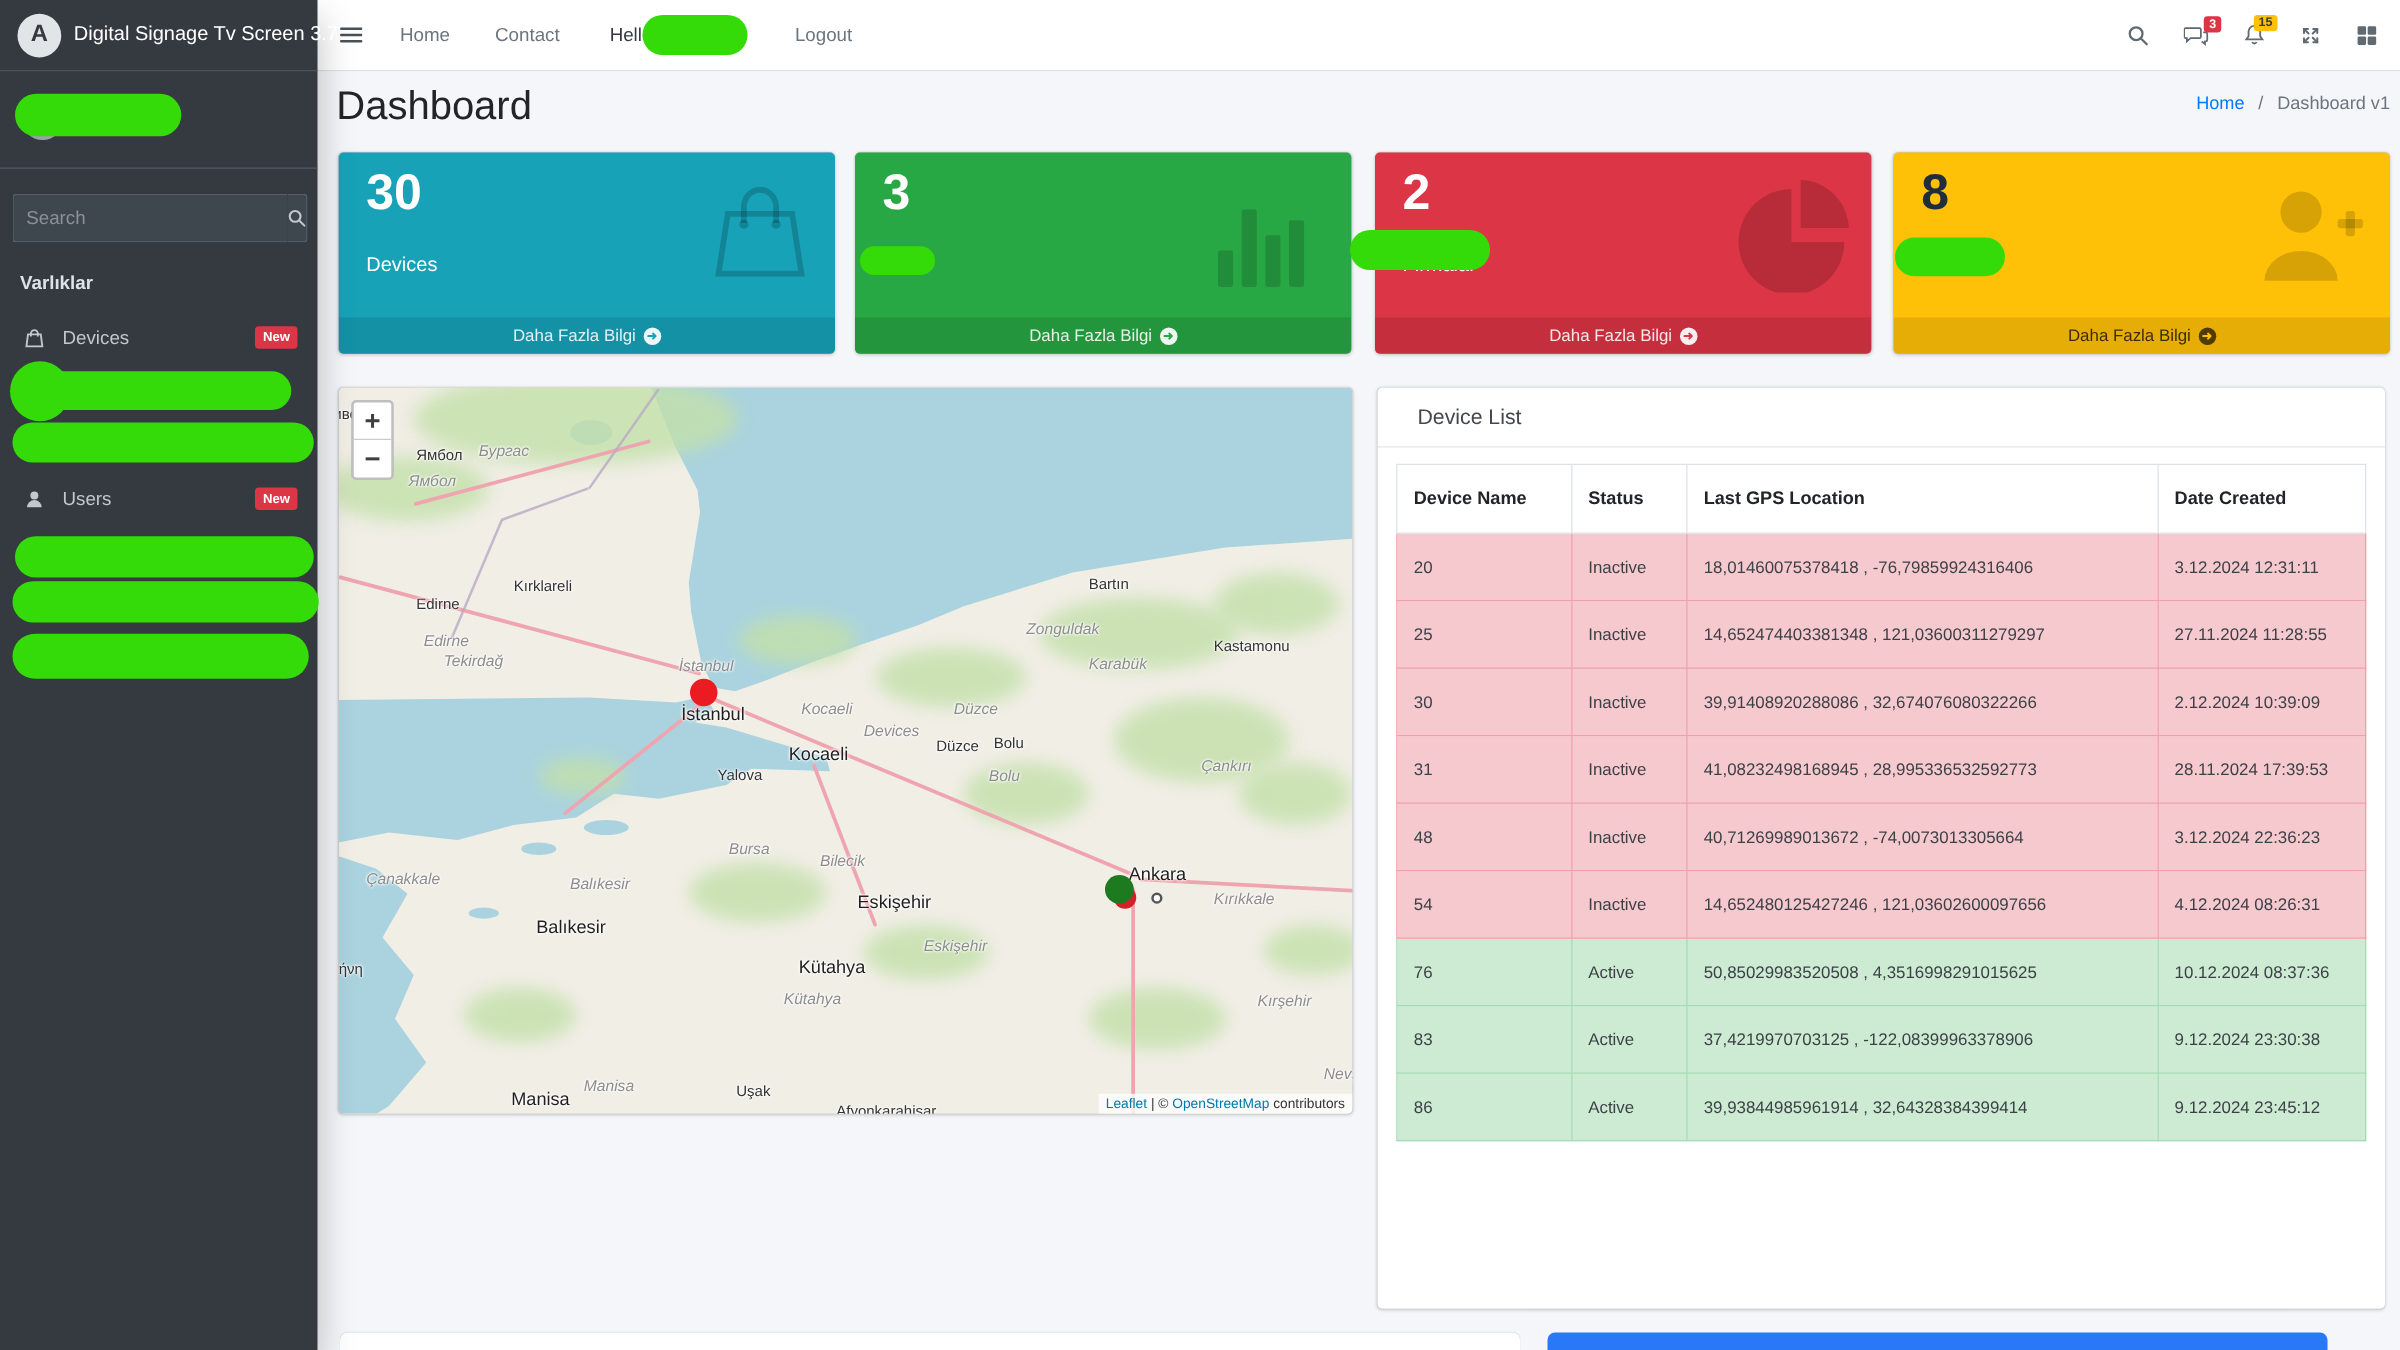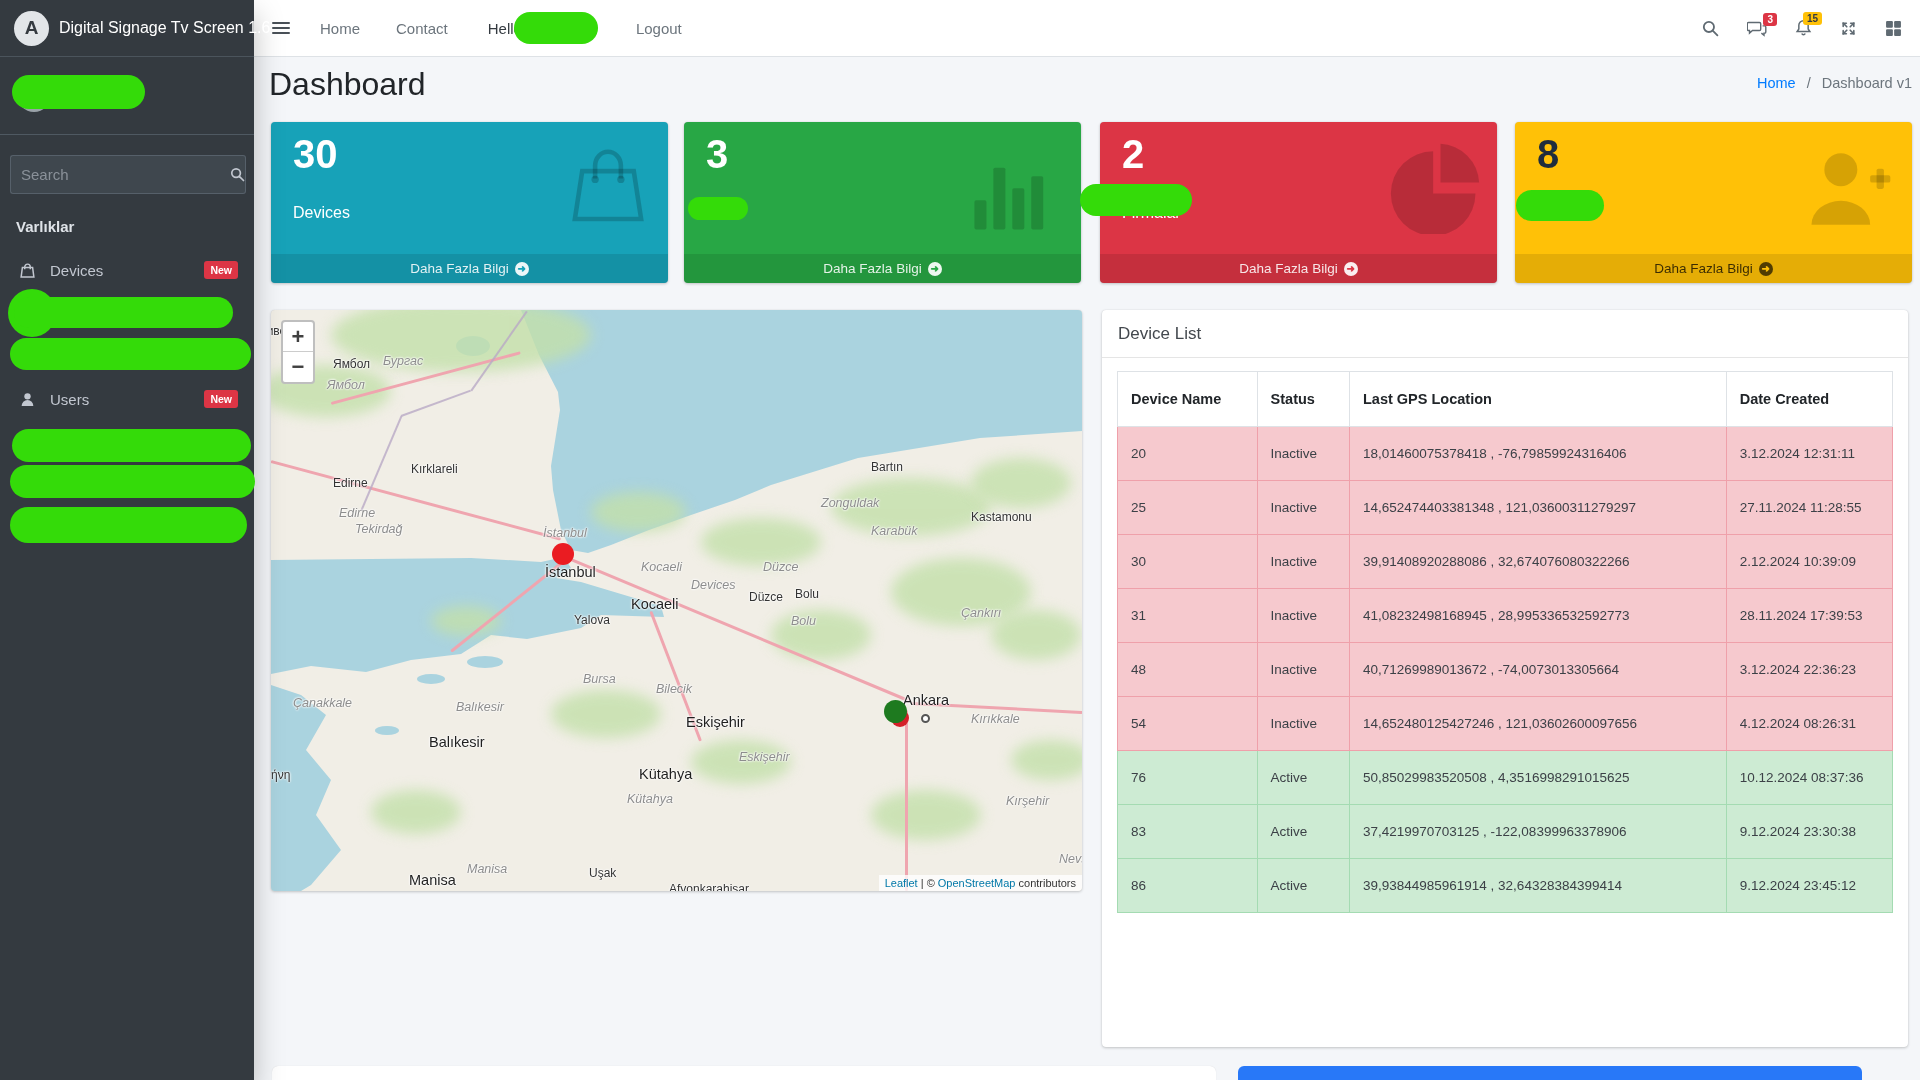--- a/index.html
+++ b/index.html
@@ -81,42 +81,42 @@
   .mlabel.prov { font-style:italic; color:#8d8d8d; font-size:12.5px; }
   .mmarker { position:absolute; border-radius:50%; z-index:6; }
   .zoomctl { position:absolute; left:10px; top:10px; width:34px; background:#fff; border:2px solid rgba(0,0,0,.25); border-radius:4px; z-index:10; }
   .zoomctl .zbtn { height:30px; display:flex; align-items:center; justify-content:center; font-size:22px; font-weight:bold; color:#404040; cursor:pointer; }
   .zoomctl .zbtn:first-child { border-bottom:1px solid #ccc; }
   .attribution { position:absolute; right:0; bottom:0; background:rgba(255,255,255,.78); padding:2px 6px; font-size:11px; color:#333; z-index:10; }
   .attribution .alink { color:#0078a8; cursor:pointer; }
 
   
   .dl-card { position:absolute; left:1102px; top:310px; width:806px; height:737px; background:#fff; border-radius:4px; box-shadow:0 0 1px rgba(0,0,0,.125), 0 1px 3px rgba(0,0,0,.2); }
-  .dl-header { height:48px; display:flex; align-items:center; padding:0 16px; border-bottom:1px solid rgba(0,0,0,.1); font-size:17px; color:#43484e;text-align:center; }
+  .dl-header { height:48px; display:flex; align-items:center; padding:0 32px; border-bottom:1px solid rgba(0,0,0,.1); font-size:17px; color:#43484e;text-align:center; }
   .dl-body { padding:13px 15px 0 15px; }
   table.dl { width:776px; border-collapse:collapse; table-layout:fixed; }
   table.dl th { height:55px; text-align:left; padding-left:13px; font-size:14.5px; color:#212529; border:1px solid #dee2e6; background:#fff; font-weight:bold; }
   table.dl td { height:54px; padding-left:13px; font-size:13.5px; color:#3c4147; border:1px solid #dee2e6; }
   .col-name { width:136px; } .col-status { width:90px; } .col-gps { width:367px; } .col-date { width:162px; }
   tr.row-inactive td { background:#f6c9ce; border-color:#efa0aa; }
   tr.row-active td { background:#cdebd3; border-color:#a4dbb2; }
 
   
   .bottom-card-white { position:absolute; left:272px; top:1066px; width:944px; height:14px; background:#fff; border-radius:6px 6px 0 0; box-shadow:0 0 1px rgba(0,0,0,.15); }
   .bottom-card-blue { position:absolute; left:1238px; top:1066px; width:624px; height:14px; background:#2878f8; border-radius:6px 6px 0 0; }
 
   svg { display:block; }
 </style>
 </head>
 <body>
 
 <div class="sidebar">
   <div class="brand">
     <div class="brand-logo">A</div>
-    <div class="brand-text">Digital Signage Tv Screen 1.6</div>
+    <div class="brand-text">Digital Signage Tv Screen 3.7</div>
   </div>
 
   <div class="user-panel">
     <div class="avatar"></div>
   </div>
 
   <div class="sb-search">
     <input placeholder="Search" style="">
     <button>
       <span>

